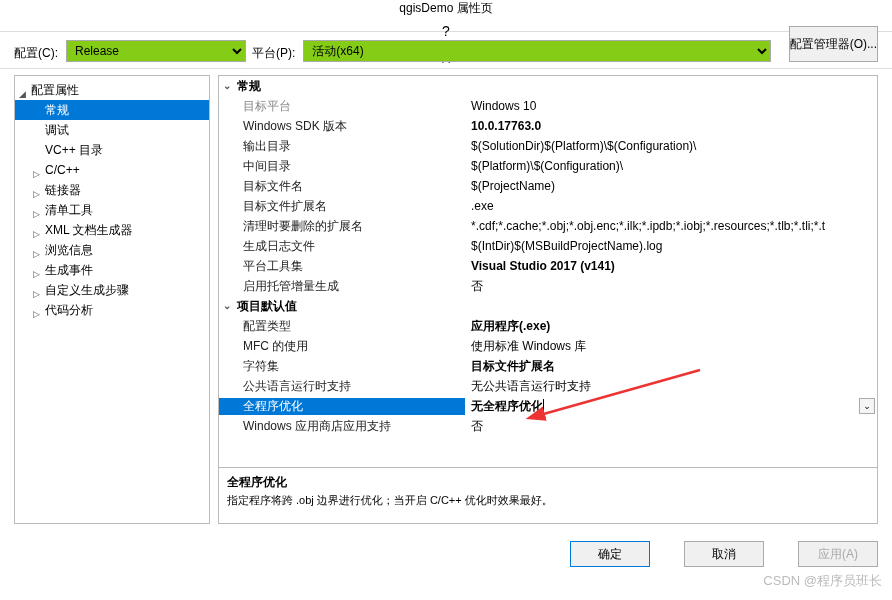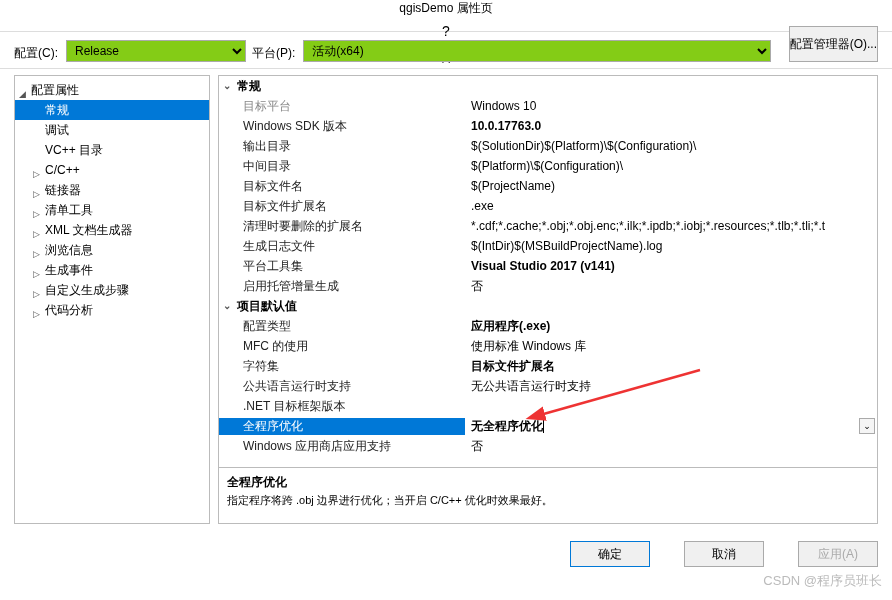--- a/index.html
+++ b/index.html
@@ -141,24 +141,20 @@
           <div class="val">使用标准 Windows 库</div>
         </div>
         <div class="row">
           <div class="key">字符集</div>
           <div class="val bold">目标文件扩展名</div>
         </div>
         <div class="row">
           <div class="key">公共语言运行时支持</div>
           <div class="val">无公共语言运行时支持</div>
         </div>
-        <div class="row">
-          <div class="key">.NET 目标框架版本</div>
-          <div class="val"></div>
-        </div>
         <div class="row sel">
           <div class="key">全程序优化</div>
           <div class="val bold">无全程序优化<span class="cursor"></span></div>
           <div class="dd">⌄</div>
         </div>
         <div class="row">
           <div class="key">Windows 应用商店应用支持</div>
           <div class="val">否</div>
         </div>
       </div>

